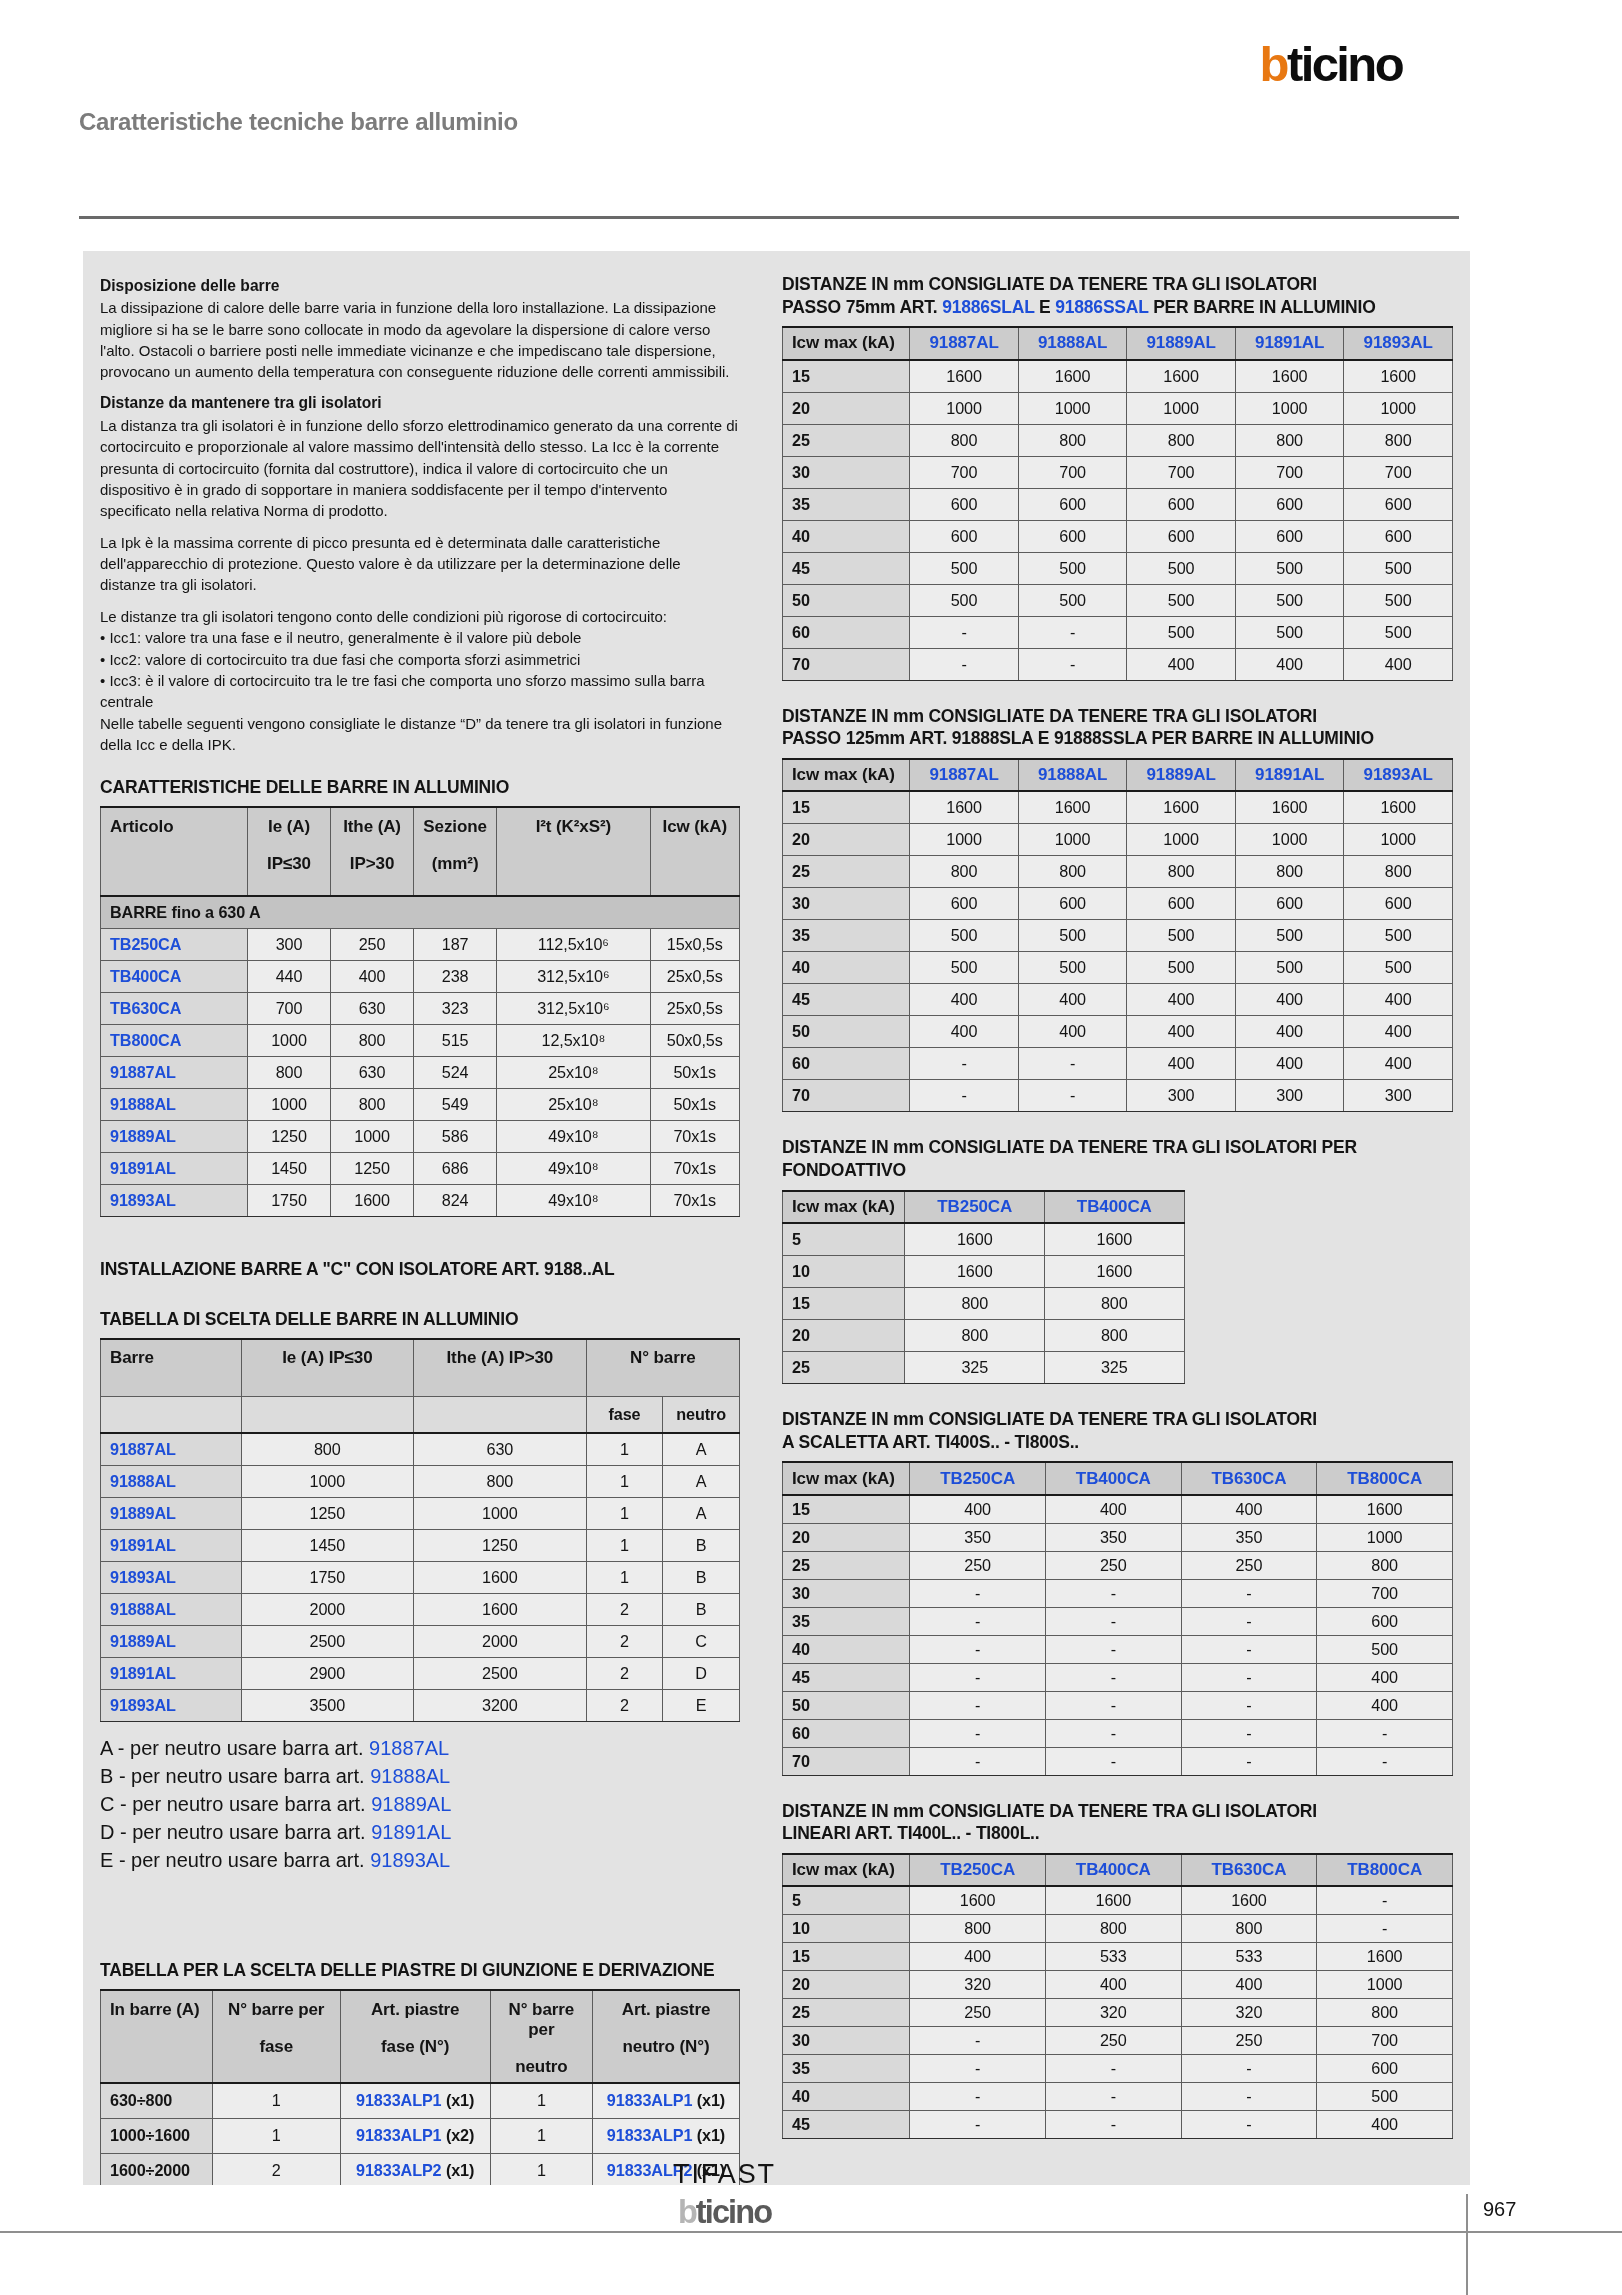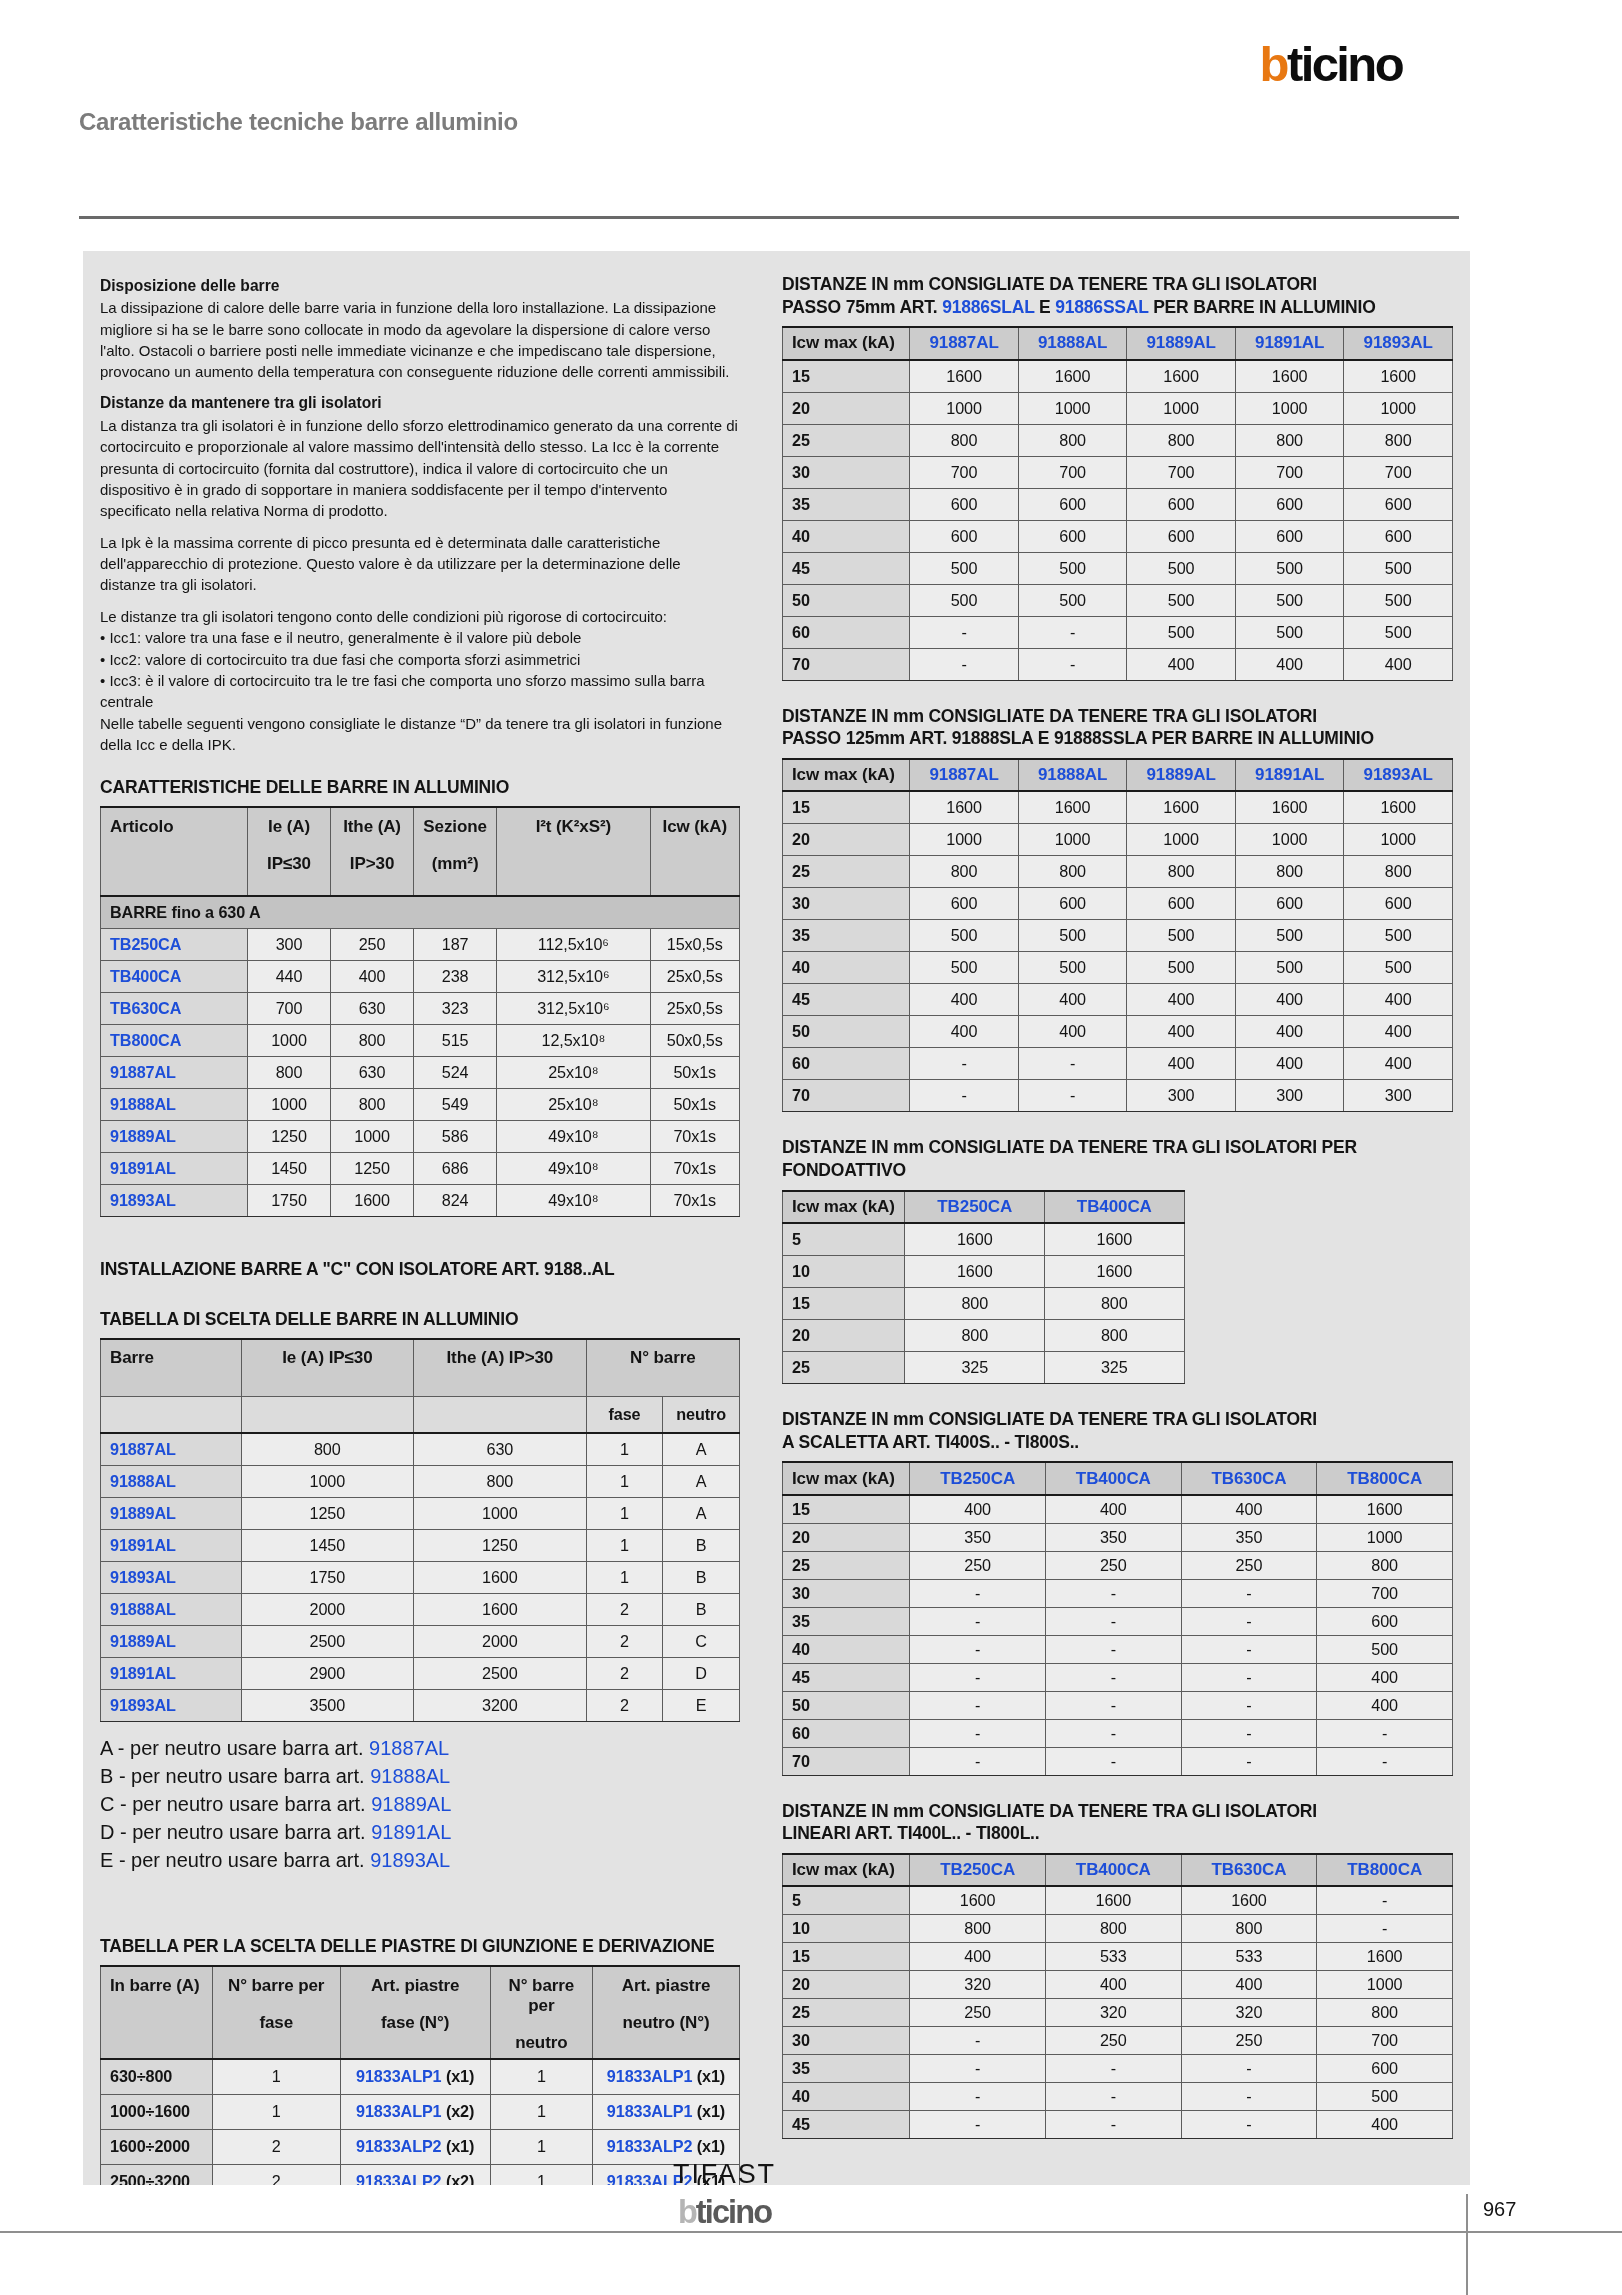--- a/index.html
+++ b/index.html
@@ -23,21 +23,21 @@
   
   .h-bold{font-size:15.6px;font-weight:700;margin:11.7px 0 2.6px;}
   .h-bold:first-child{margin-top:3.9px;}
   .para{font-size:15px;line-height:1.42;margin:0 0 10.4px;}
   .bullet-line{font-size:15px;line-height:1.42;}
 
   .block-title{font-size:17.5px;font-weight:700;letter-spacing:-0.2px;}
   .t1title{margin-top:22px;margin-bottom:7.8px;}
   .installazione{margin-top:42px;}
   .t2title{margin-top:29px;margin-bottom:7.8px;}
-  .t3title{margin-top:62px;margin-bottom:7.8px;}
+  .t3title{margin-top:86px;margin-bottom:7.8px;}
 
   
   table.dt{border-collapse:collapse;table-layout:fixed;width:100%;letter-spacing:-0.1px;}
   .dt th,.dt td{border:1.3px solid #5c5c5c;overflow:hidden;}
   .dt thead th{background:#cccccc;font-weight:700;font-size:17px;text-align:center;padding:5.2px 3.9px;}
   .dt thead tr:first-child th{border-top:2.6px solid #1a1a1a;}
   .dt thead tr:last-child th{border-bottom:2.6px solid #1a1a1a;}
   .dt td{background:#ededed;font-size:16.2px;text-align:center;padding:0 5.2px;}
   .dt .first{text-align:left;padding-left:9px;}
   .dt td.first{background:#d9d9d9;font-weight:700;}

